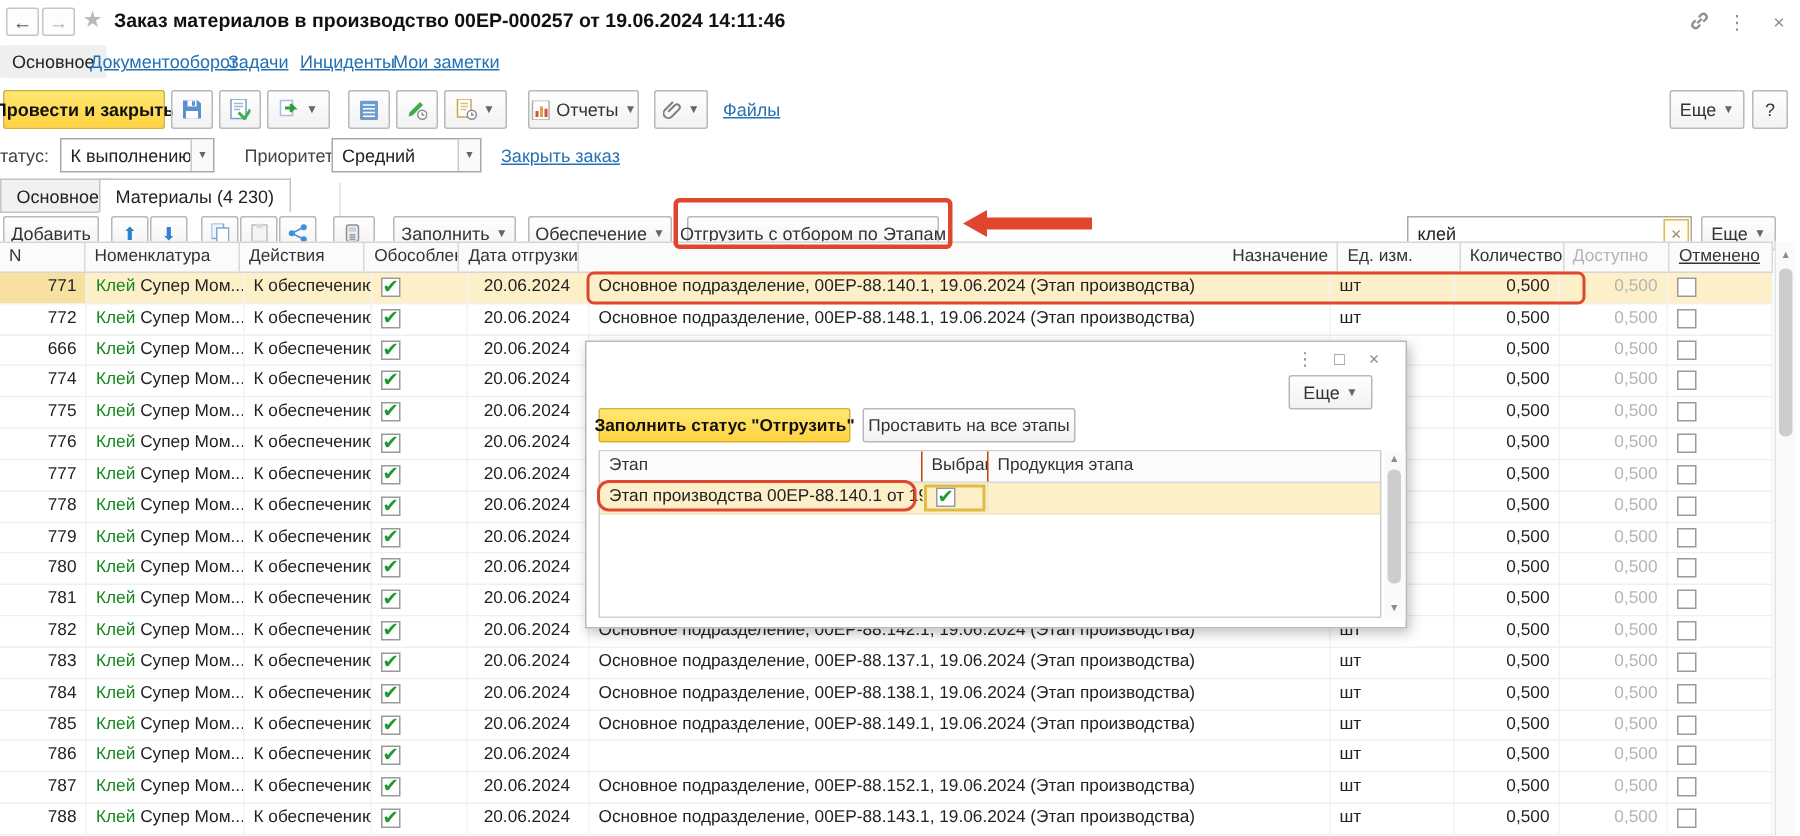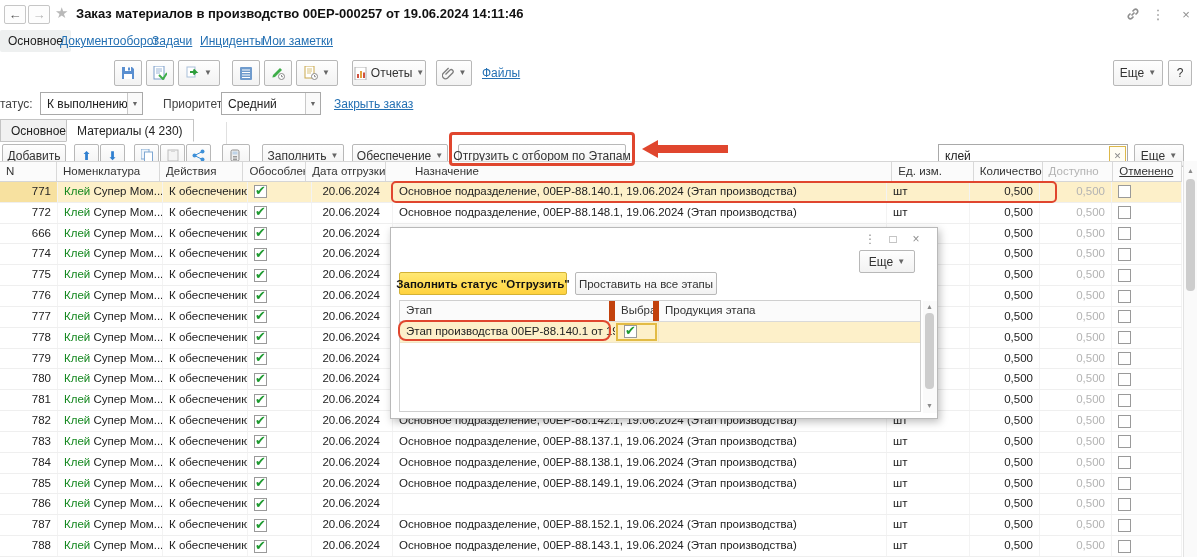--- a/index.html
+++ b/index.html
@@ -85,21 +85,21 @@
   .vscroll .arr { position:absolute; left:3px; font-size:7px; color:#8b8b8b; }
   .vscroll .thumb { position:absolute; left:2px; width:9px; background:#cdcdcd; border-radius:4px; }
 
   
   .popup { position:absolute; left:390px; top:227px; width:548px; height:192px; background:#fff;
            border:1px solid #b9b9b9; box-shadow:2px 3px 8px rgba(0,0,0,.25); z-index:20; }
   .popup .pctl { position:absolute; top:4px; color:#8f8f8f; font-size:12px; width:16px; text-align:center; cursor:pointer; }
   .popup .btn { position:absolute; height:23px; }
   .ptable { position:absolute; left:8px; top:72px; width:522px; height:112px; border:1px solid #cfcfcf; font-size:11.5px; }
   .phead { display:flex; height:21px; background:#fbfbfb; border-bottom:1px solid #d9d9d9; color:#333; }
-  .phead .hc { border-right:6px solid #c2410c; padding:3px 6px; white-space:nowrap; overflow:hidden; }
+  .phead .hc { border-right:1px solid #c2410c; padding:3px 6px; white-space:nowrap; overflow:hidden; }
   .prow { display:flex; height:21px; background:#fdf0c9; border-bottom:1px solid #efe6c8; }
   .prow .pc { padding:3px 6px; white-space:nowrap; overflow:hidden; }
   .p-stage { width:215px; }
   .p-sel { width:44px; border-right:1px solid #efe6c8; position:relative; }
   .p-sel .focusbox { position:absolute; left:1px; top:1px; right:1px; bottom:1px; border:2px solid #e2bb45; }
   .p-prod { flex:1; }
 
   
   .redbox { position:absolute; border:3px solid #e0462e; border-radius:4px; z-index:30; pointer-events:none; }
   .redbox.thin { border-width:2px; border-radius:5px; }
@@ -136,20 +136,21 @@
 
   <div class="navrow">
     <div class="navchip">Основное</div>
     <div class="navlink" style="left:60px">Документооборот</div>
     <div class="navlink" style="left:152px">Задачи</div>
     <div class="navlink" style="left:200px">Инциденты</div>
     <div class="navlink" style="left:262px">Мои заметки</div>
   </div>
 
   <div class="toolbar">
+    <div class="btn yellow" style="left:2px;width:108px">Провести и закрыть</div>
     <div class="btn icon-btn" style="left:114px">
       <span>
           <svg width="14" height="14" viewBox="0 0 14 14">
             <path d="M1 1 h10 l2 2 v10 h-12 z" fill="#5a8fd0"></path>
             <rect x="3" y="8" width="8" height="5" fill="#fff"></rect>
             <rect x="4" y="1" width="6" height="4" fill="#fff"></rect>
             <rect x="7" y="1.5" width="2" height="3" fill="#5a8fd0"></rect>
           </svg>
         </span>
     </div>
@@ -310,21 +311,21 @@
         <span class="caret">▼</span>
     </div>
   </div>
 
   <div class="gridhead" id="gridhead">
       <div class="hc c-n" style="text-align: left;">N</div>
       <div class="hc c-nom" style="text-align: left;">Номенклатура</div>
       <div class="hc c-act" style="text-align: left;">Действия</div>
       <div class="hc c-obos" style="text-align: left;">Обособленно</div>
       <div class="hc c-date" style="text-align: right;">Дата отгрузки</div>
-      <div class="hc c-desig" style="text-align: left; margin-left: 23px;">Назначение</div>
+      <div class="hc c-desig" style="text-align: right; margin-left: 23px;">Назначение</div>
       <div class="hc c-unit" style="text-align: left;">Ед. изм.</div>
       <div class="hc c-qty" style="text-align: left;">Количество</div>
       <div class="hc c-avail" style="text-align: left;">Доступно</div>
       <div class="hc c-cancel" style="text-align: left;">Отменено</div>
     </div>
 
   <div class="gridbody" id="gridbody">
       <div class="grow sel">
         <div class="gc c-n">771</div>
         <div class="gc c-nom"><span class="hl-green">Клей</span> Супер Мом...</div>

